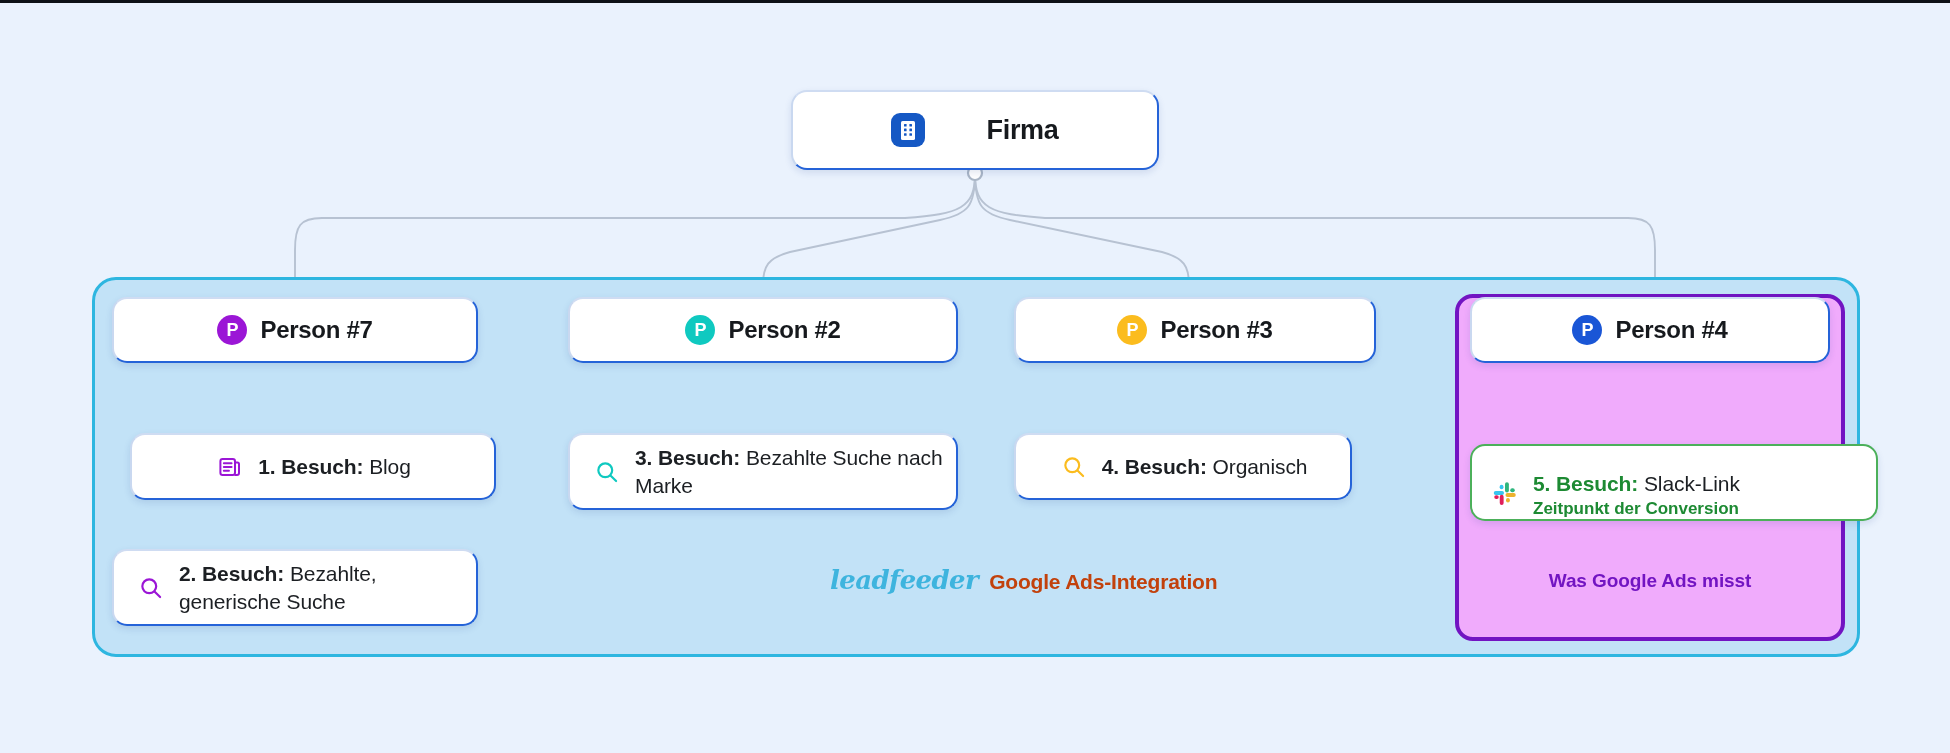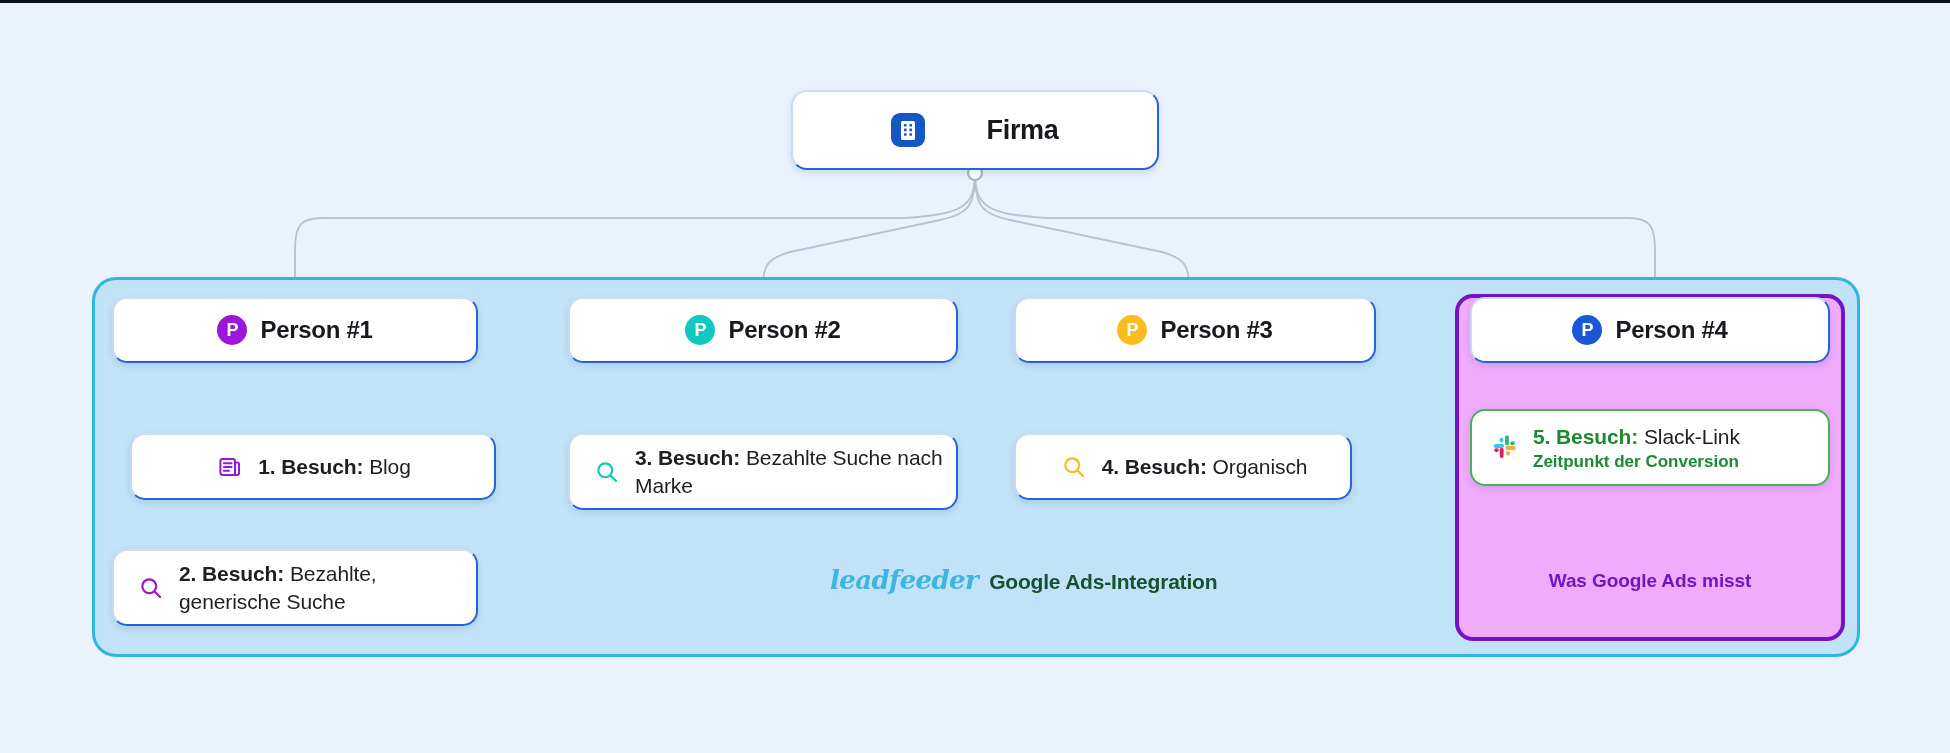--- a/index.html
+++ b/index.html
@@ -189,21 +189,21 @@
     font-family: "DejaVu Serif", serif;
     font-style: italic;
     font-weight: bold;
     font-size: 26px;
     color: #3eb4de;
     letter-spacing: -0.6px;
   }
   .lf-text {
     font-size: 21px;
     font-weight: bold;
-    color: #14532d;
+    color: #c2410c;
     letter-spacing: -0.2px;
   }
 
   .wire-dot { fill: #ffffff; stroke: #aab6c6; stroke-width: 2.2; }
   .wire-path { fill: none; stroke: #b7c2d2; stroke-width: 1.9; }
 </style>
 </head>
 <body>
 
 <div id="stage">
@@ -268,21 +268,21 @@
           </g>
         </svg>
       </span>
       <span class="title">Firma</span>
     </div>
   </div>
 
   <div class="node soft-edge person-box" style="left:112px; top:297px; width:366px;">
     <div class="node-inner centered">
       <span class="person-dot" style="background:#9b16d6;">P</span>
-      <span class="person-label">Person #1</span>
+      <span class="person-label">Person #7</span>
     </div>
   </div>
 
   <div class="node soft-edge visit-box" style="left:130px; top:433px; width:366px; height:67px;">
     <div class="node-inner centered">
       <span class="visit-icon">
         <svg width="24" height="24" viewBox="0 0 24 24" aria-hidden="true">
           <rect x="2.4" y="4" width="14.6" height="16" rx="2.2" fill="none" stroke="#9b16d6" stroke-width="2"></rect>
           <path d="M17.2 7.4h2.2a1.6 1.6 0 0 1 1.6 1.6v9a2 2 0 0 1-2 2h-1.8" fill="none" stroke="#9b16d6" stroke-width="2" stroke-linecap="round"></path>
           <g stroke="#9b16d6" stroke-width="1.9" stroke-linecap="round">
@@ -354,21 +354,21 @@
     </div>
   </div>
 
   <div class="node soft-edge person-box" style="left:1470px; top:297px; width:360px; z-index:5;">
     <div class="node-inner centered">
       <span class="person-dot" style="background:#1a56d6;">P</span>
       <span class="person-label">Person #4</span>
     </div>
   </div>
 
-  <div class="node visit-box" id="visit5" style="left:1470px; top:409px; width:360px; height:77px; z-index:5;">
+  <div class="node visit-box" id="visit5" style="left:1470px; top:444px; width:408px; height:77px; z-index:5;align-items:flex-end;">
     <div class="node-inner lead-icon" style="padding-left:18px; gap:11px;">
       <span class="visit-icon" style="width:32px;height:32px;">
         <svg width="30" height="30" viewBox="0 0 24 24" aria-hidden="true">
 
           <g fill="#36c5f0">
             <rect x="2.2" y="9.6" width="8.2" height="3.1" rx="1.55"></rect>
             <rect x="6.9" y="4.6" width="3.1" height="3.6" rx="1.55"></rect>
           </g>
 
           <g fill="#2eb67d">

